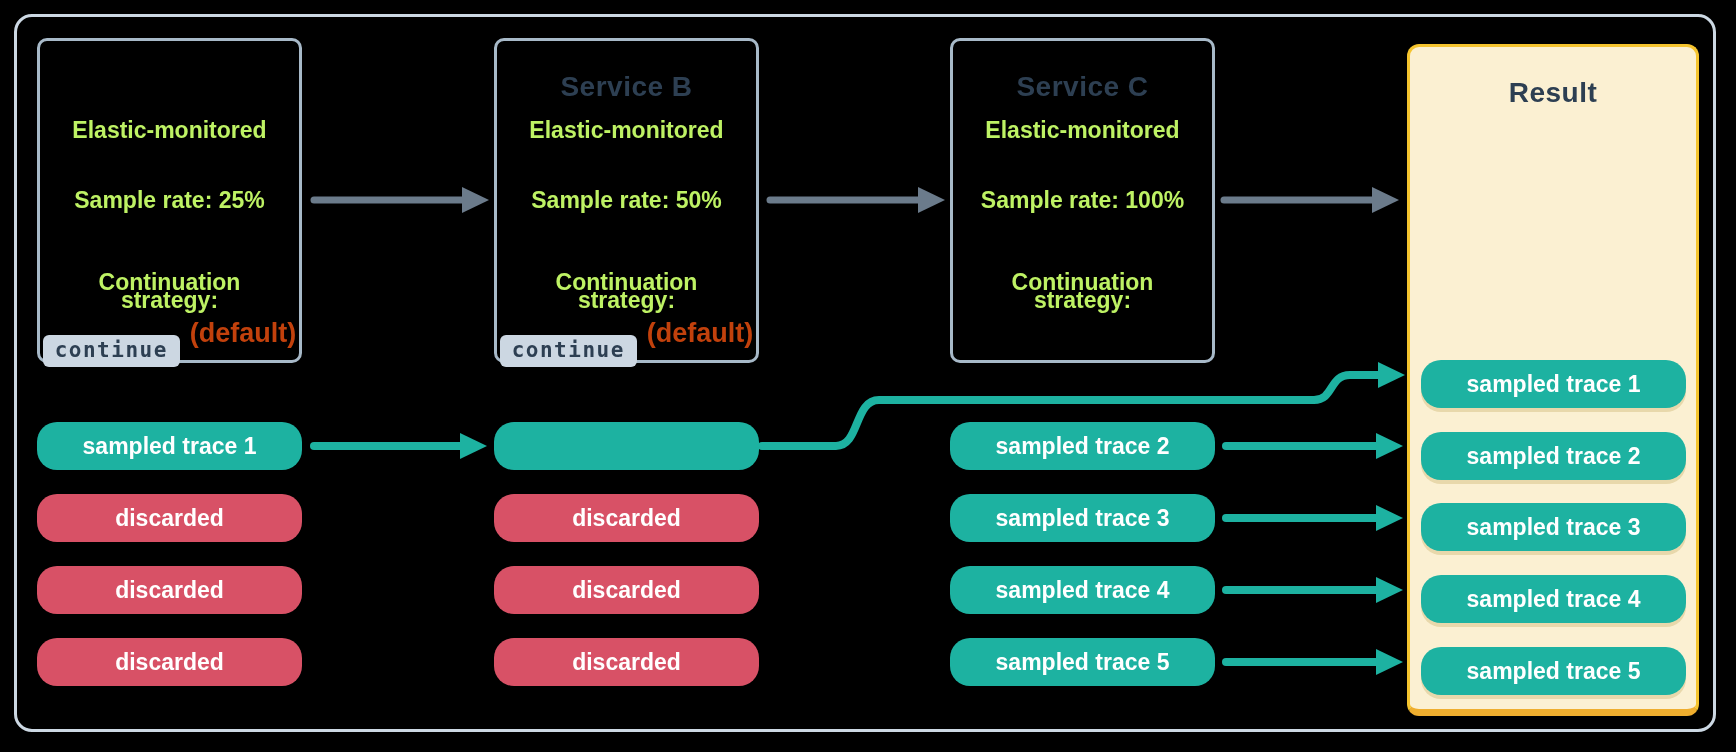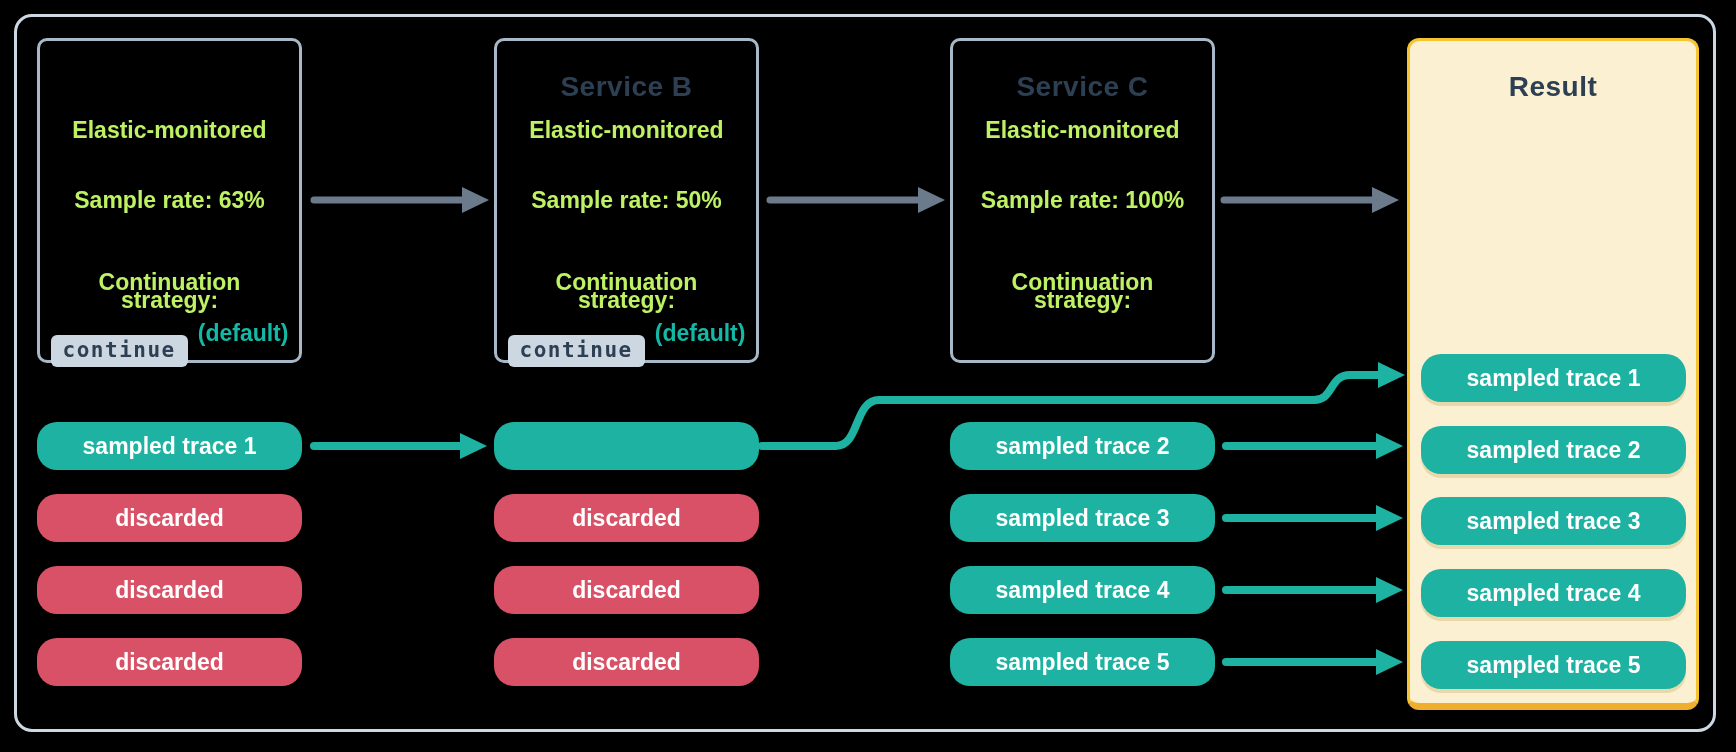--- a/index.html
+++ b/index.html
@@ -30,49 +30,49 @@
   .svc-cont2{top:246px;}
   .svc-strategy{
     position:absolute;top:274px;left:0;width:100%;height:36px;
     display:flex;align-items:center;justify-content:center;gap:10px;
   }
   .code-pill{
     background:#ccd7e2;color:#2d3f52;border-radius:6px;padding:3px 12px 5px 12px;
     font-family:"DejaVu Sans Mono","Liberation Mono",monospace;
     font-size:21px;font-weight:600;letter-spacing:1.5px;white-space:nowrap;margin-top:36px;
   }
-  .svc-note{font-size:23px;font-weight:600;color:#14b8a6;white-space:nowrap;}
+  .svc-note{font-size:27px;font-weight:600;color:#c2410c;white-space:nowrap;}
   .pill{
     position:absolute;height:48px;border-radius:20px;box-sizing:border-box;
     display:flex;align-items:center;justify-content:center;
     color:#ffffff;font-size:23px;font-weight:600;white-space:nowrap;
   }
   .sampled{background:#1db2a1;}
   .discarded{background:#d85166;}
   .result-box{
-    position:absolute;left:1407px;top:38px;width:292px;height:672px;box-sizing:border-box;
+    position:absolute;left:1407px;top:44px;width:292px;height:672px;box-sizing:border-box;
     background:#fbf0d2;border:3px solid #f5c42e;border-bottom:7px solid #efae2e;
     border-radius:12px;
   }
   .result-title{
     position:absolute;top:30px;left:0;width:100%;text-align:center;
     font-size:28px;font-weight:800;color:#2d3f52;letter-spacing:.5px;
   }
   .result-pill{left:11px;width:265px;box-shadow:0 4px 0 #e8d8ab;}
 </style>
 </head>
 <body>
 
 <div id="canvas">
 
   <div class="outer-frame"></div>
 
   <div class="service-box" style="left:37px">
     <div class="svc-line svc-monitoring">Elastic-monitored</div>
-    <div class="svc-line svc-sample">Sample rate: 63%</div>
+    <div class="svc-line svc-sample">Sample rate: 25%</div>
     <div class="svc-line svc-cont1">Continuation</div>
     <div class="svc-line svc-cont2">strategy:</div>
     <div class="svc-strategy">
       <span class="code-pill">continue</span>
       <span class="svc-note">(default)</span>
     </div>
   </div>
 
   <div class="service-box" style="left:494px">
     <div class="svc-title">Service B</div>

